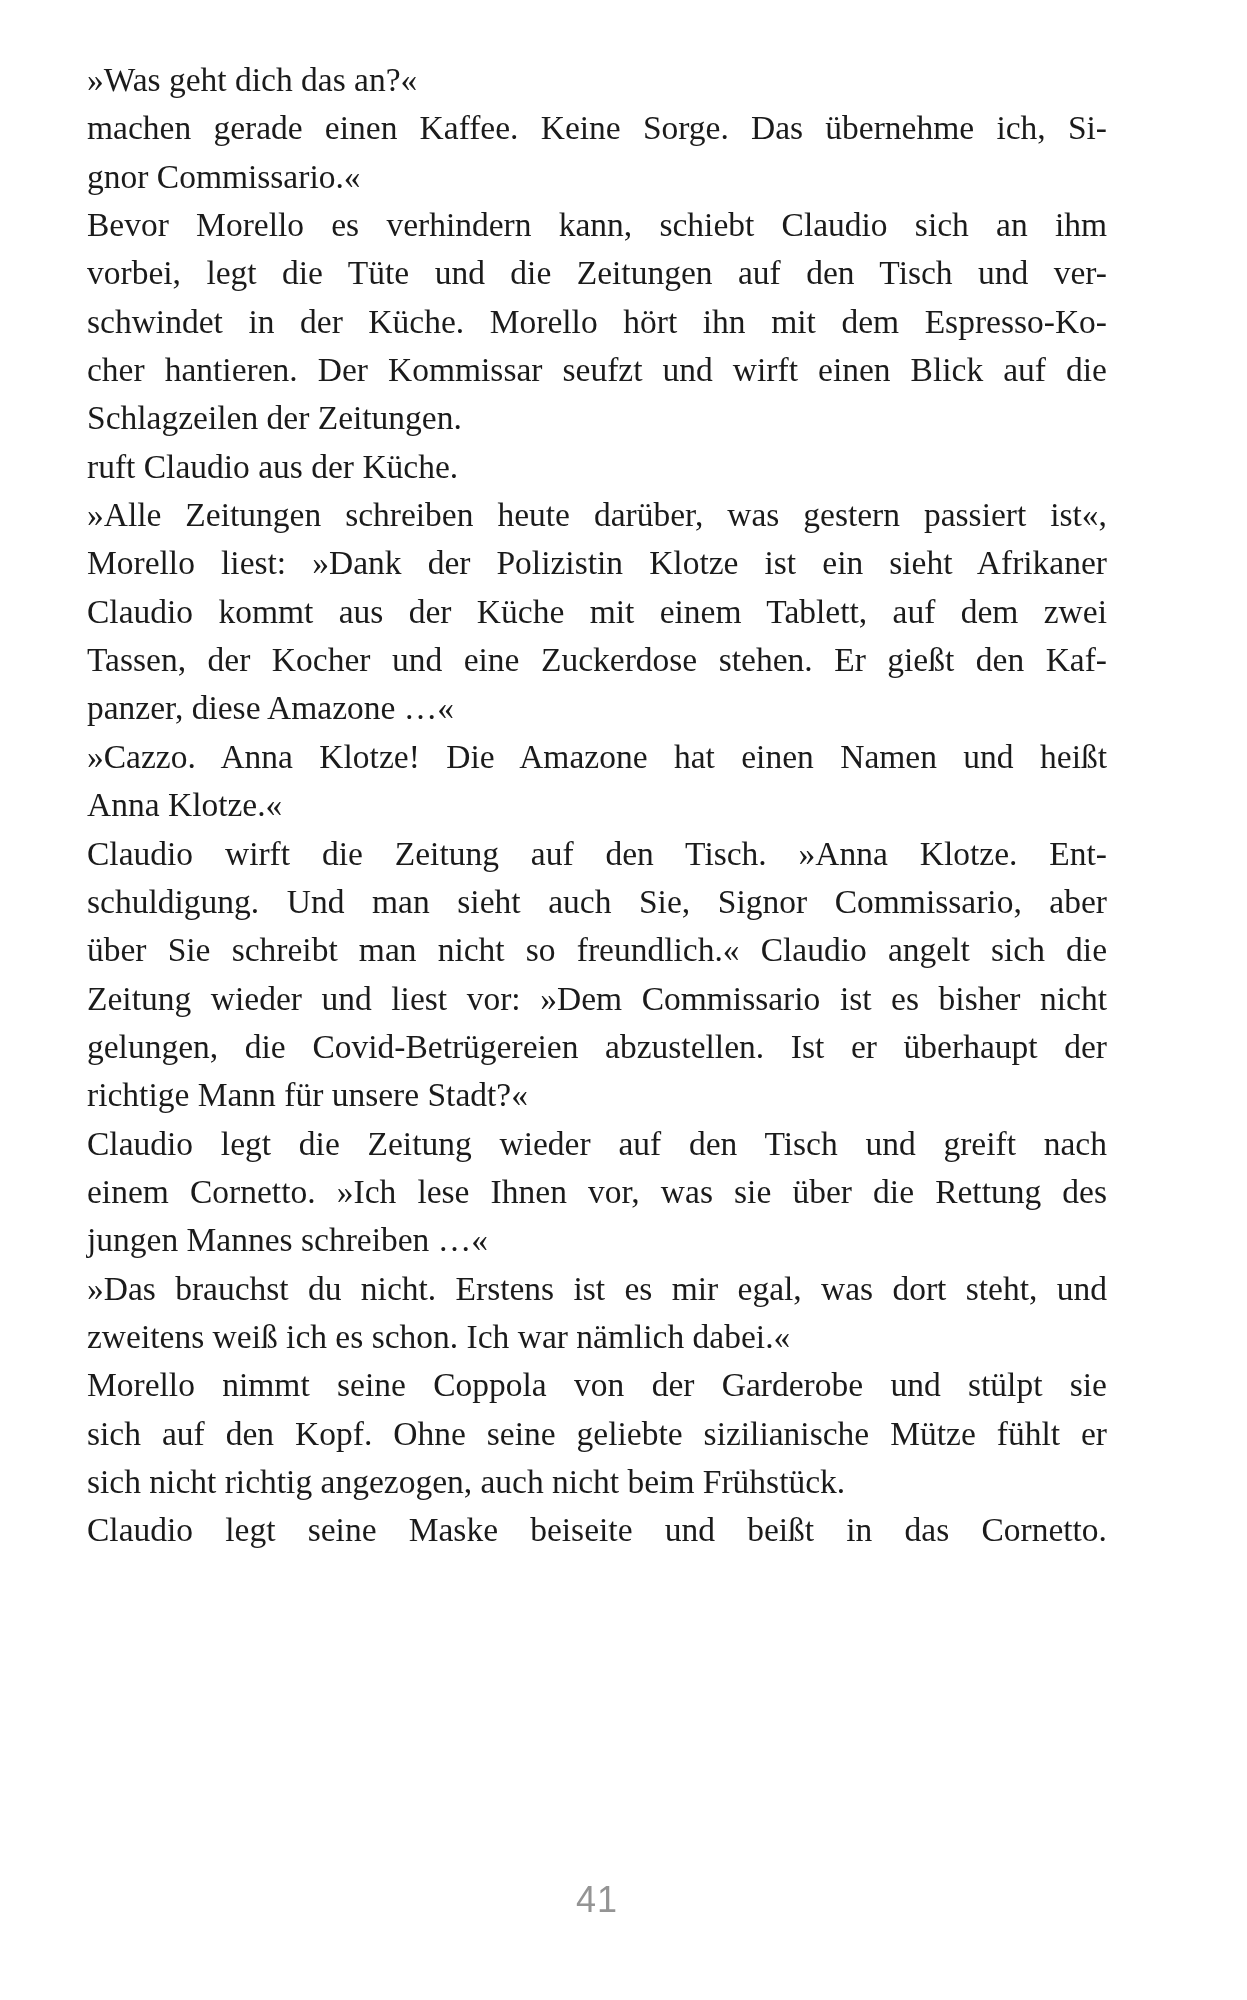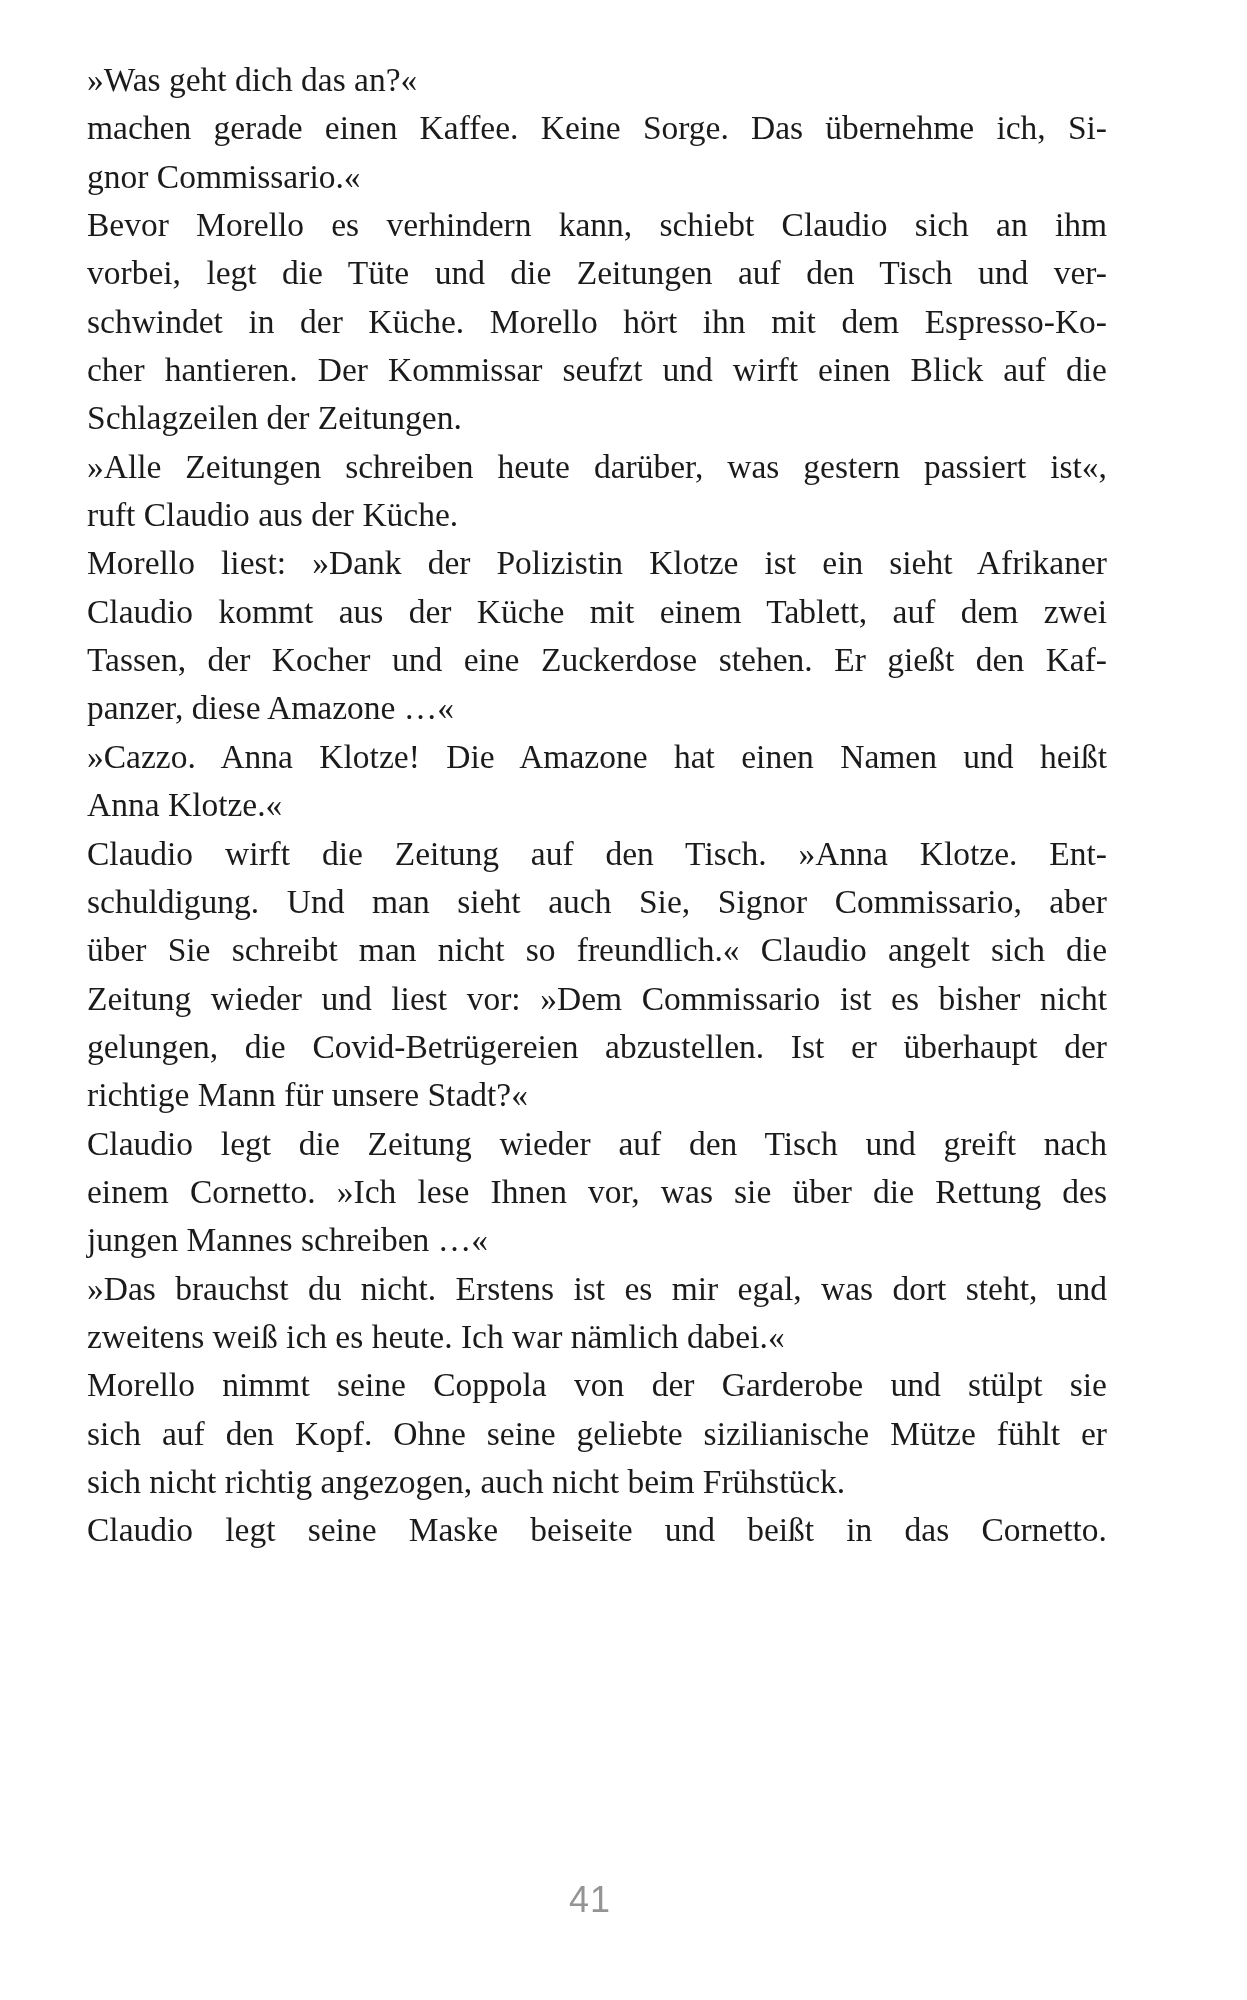--- a/index.html
+++ b/index.html
@@ -35,21 +35,21 @@
     text-align: justify;
     text-align-last: justify;
   }
   
   .line.e {
     text-align: left;
     text-align-last: left;
   }
   .folio {
     position: absolute;
-    left: 80px;
+    left: 87px;
     top: 1880px;
     width: 1020px;
     text-align: center;
     font-family: "Liberation Sans", "DejaVu Sans", sans-serif;
     font-size: 36px;
     line-height: 40px;
     color: #949494;
     letter-spacing: 1px;
   }
 </style>
@@ -59,38 +59,38 @@
 <div class="page">
   <div class="text-block">
     <div class="line e">»Was geht dich das an?«</div>
     <div class="line j">machen gerade einen Kaffee. Keine Sorge. Das übernehme ich, Si-</div>
     <div class="line e">gnor Commissario.«</div>
     <div class="line j">Bevor Morello es verhindern kann, schiebt Claudio sich an ihm</div>
     <div class="line j">vorbei, legt die Tüte und die Zeitungen auf den Tisch und ver-</div>
     <div class="line j">schwindet in der Küche. Morello hört ihn mit dem Espresso-Ko-</div>
     <div class="line j">cher hantieren. Der Kommissar seufzt und wirft einen Blick auf die</div>
     <div class="line e">Schlagzeilen der Zeitungen.</div>
+    <div class="line e">ruft Claudio aus der Küche.</div>
     <div class="line j">»Alle Zeitungen schreiben heute darüber, was gestern passiert ist«,</div>
-    <div class="line e">ruft Claudio aus der Küche.</div>
     <div class="line j">Morello liest: »Dank der Polizistin Klotze ist ein sieht Afrikaner</div>
     <div class="line j">Claudio kommt aus der Küche mit einem Tablett, auf dem zwei</div>
     <div class="line j">Tassen, der Kocher und eine Zuckerdose stehen. Er gießt den Kaf-</div>
     <div class="line e">panzer, diese Amazone …«</div>
     <div class="line j">»Cazzo. Anna Klotze! Die Amazone hat einen Namen und heißt</div>
     <div class="line e">Anna Klotze.«</div>
     <div class="line j">Claudio wirft die Zeitung auf den Tisch. »Anna Klotze. Ent-</div>
     <div class="line j">schuldigung. Und man sieht auch Sie, Signor Commissario, aber</div>
     <div class="line j">über Sie schreibt man nicht so freundlich.« Claudio angelt sich die</div>
     <div class="line j">Zeitung wieder und liest vor: »Dem Commissario ist es bisher nicht</div>
     <div class="line j">gelungen, die Covid-Betrügereien abzustellen. Ist er überhaupt der</div>
     <div class="line e">richtige Mann für unsere Stadt?«</div>
     <div class="line j">Claudio legt die Zeitung wieder auf den Tisch und greift nach</div>
     <div class="line j">einem Cornetto. »Ich lese Ihnen vor, was sie über die Rettung des</div>
     <div class="line e">jungen Mannes schreiben …«</div>
     <div class="line j">»Das brauchst du nicht. Erstens ist es mir egal, was dort steht, und</div>
-    <div class="line e">zweitens weiß ich es heute. Ich war nämlich dabei.«</div>
+    <div class="line e">zweitens weiß ich es schon. Ich war nämlich dabei.«</div>
     <div class="line j">Morello nimmt seine Coppola von der Garderobe und stülpt sie</div>
     <div class="line j">sich auf den Kopf. Ohne seine geliebte sizilianische Mütze fühlt er</div>
     <div class="line e">sich nicht richtig angezogen, auch nicht beim Frühstück.</div>
     <div class="line j">Claudio legt seine Maske beiseite und beißt in das Cornetto.</div>
   </div>
   <div class="folio">41</div>
 </div>
 
 </body></html>

